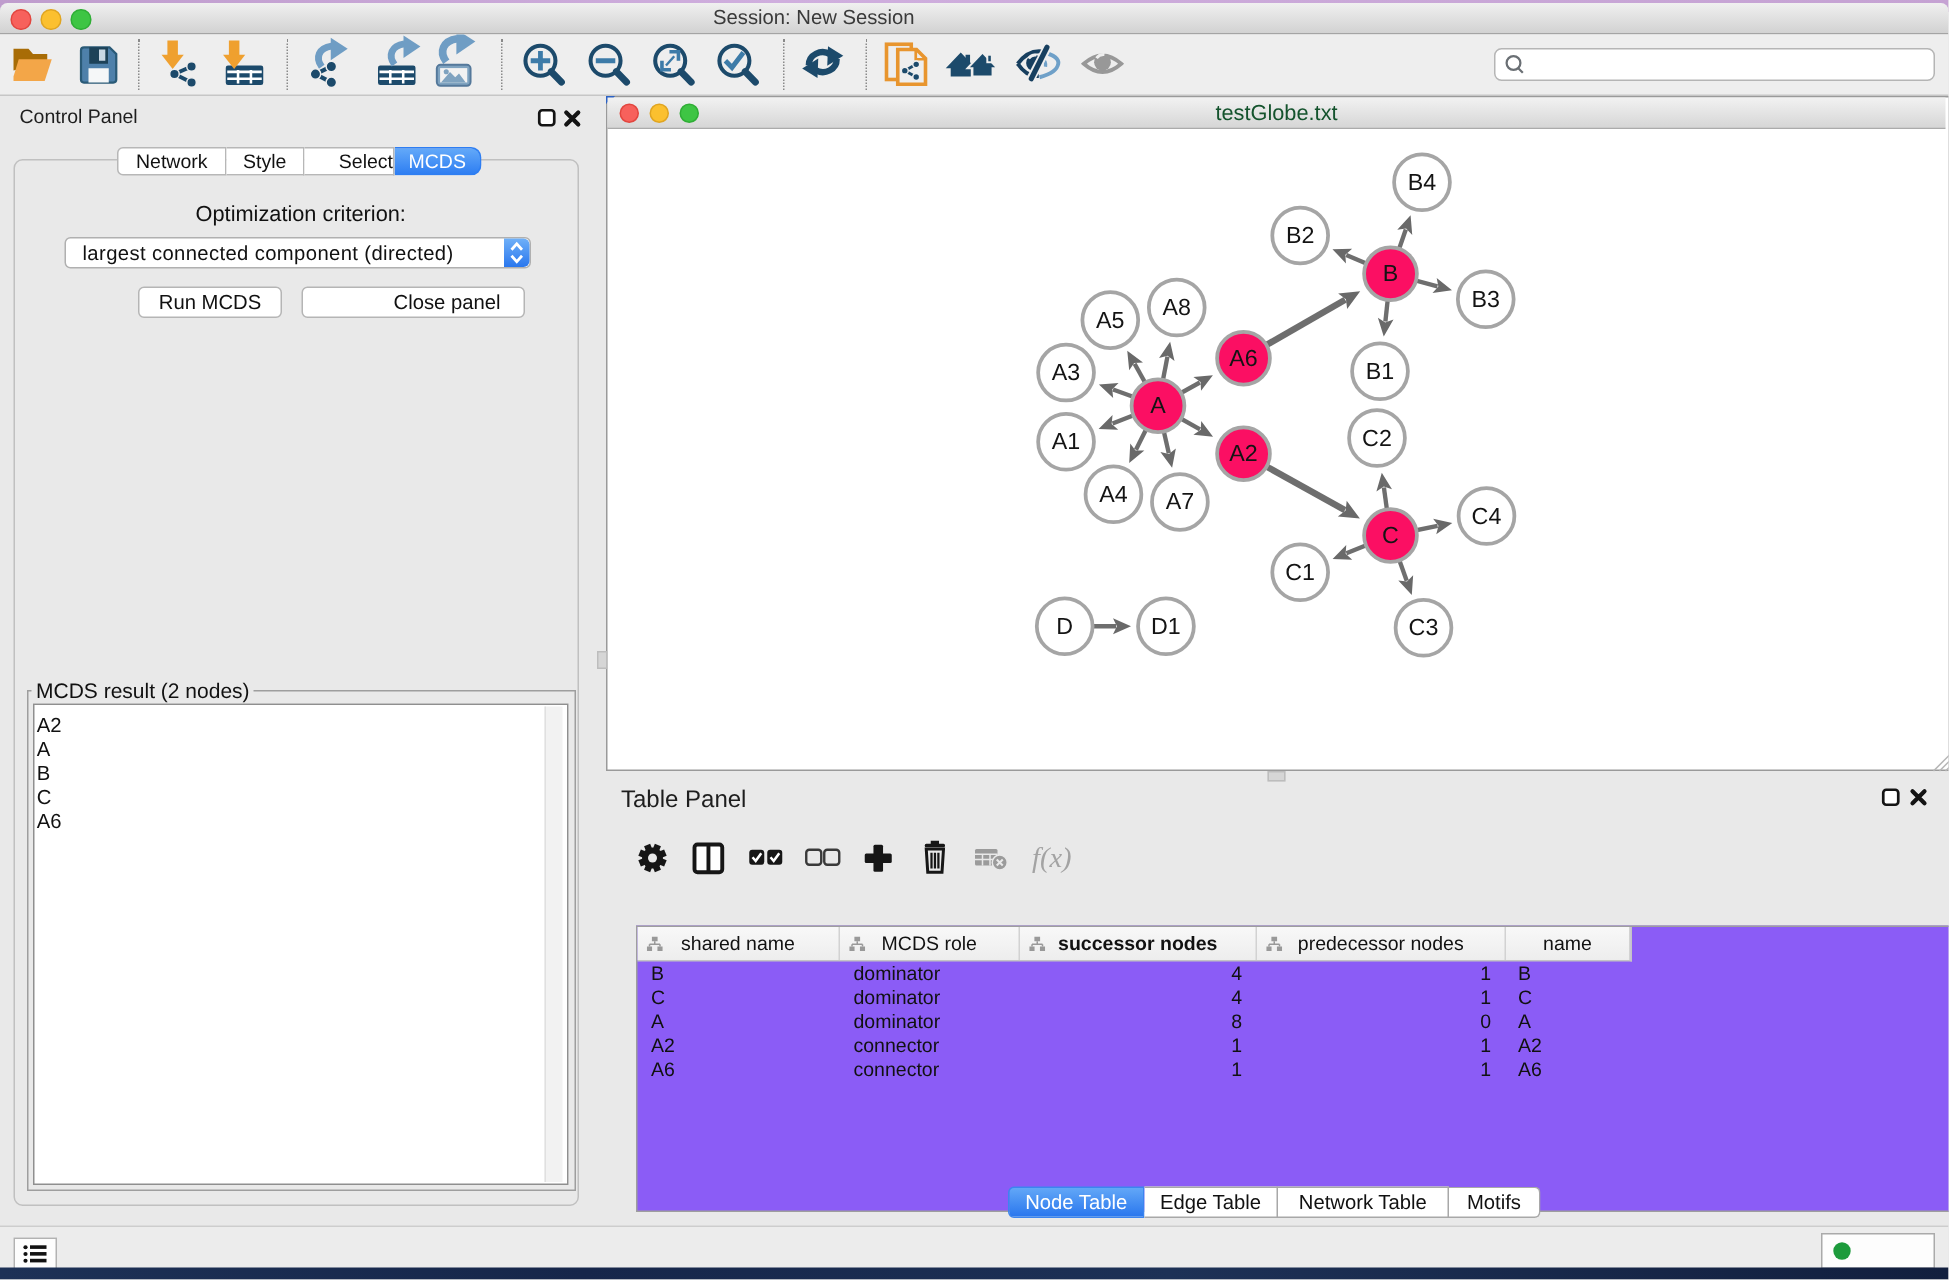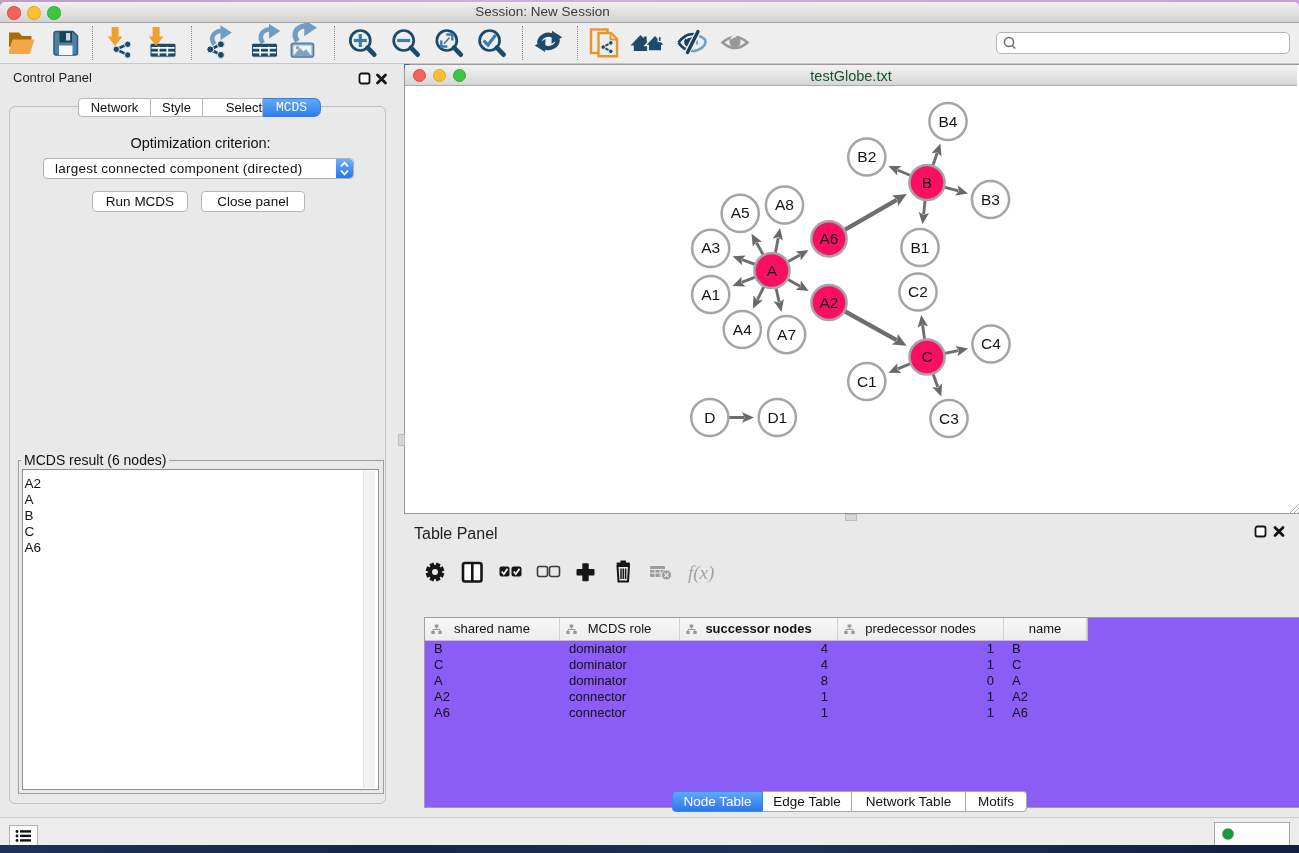--- a/index.html
+++ b/index.html
@@ -179,34 +179,34 @@
   <div class="abs" id="cp-title">Control Panel</div>
   <svg class="abs" style="left:357px;top:8px;" width="34" height="14" viewBox="0 0 34 14">
 <rect x="2.5" y="1.5" width="10" height="10" rx="2" fill="#fff" stroke="#141414" stroke-width="1.8"></rect>
 <path d="M20.5,3 L28.5,11 M28.5,3 L20.5,11" stroke="#141414" stroke-width="2.8" stroke-linecap="round"></path>
 </svg>
   <div class="abs" id="cp-box"></div>
   <div class="tabrow" style="left:78px;top:34px;">
     <div class="tab first" style="width:71px;">Network</div>
     <div class="tab" style="width:51px;">Style</div>
     <div class="tab" style="width:59px;text-align:right;">Select</div>
-    <div class="tab sel last" style="width:57px;font-family:Liberation Mono, monospace;">MCDS</div>
+    <div class="tab sel last" style="width:57px;">MCDS</div>
   </div>
   <div class="abs" id="opt-label">Optimization criterion:</div>
   <div class="abs" id="combo">
     <div class="txt">largest connected component (directed)</div>
     <div class="step"><svg width="17" height="19" viewBox="0 0 17 19">
           <path d="M5,7.5 L8.5,3.5 L12,7.5" fill="none" stroke="#fff" stroke-width="1.8"></path>
           <path d="M5,11.5 L8.5,15.5 L12,11.5" fill="none" stroke="#fff" stroke-width="1.8"></path>
         </svg></div>
   </div>
   <div class="btn" style="left:92px;top:127px;width:94px;">Run MCDS</div>
-  <div class="btn" style="left:201px;top:127px;width:102px;">Close panel</div>
+  <div class="btn" style="left:201px;top:127px;width:102px;padding-left:45px;">Close panel</div>
   <div class="abs" id="mcds-group"></div>
-  <div class="abs" id="mcds-label">MCDS result (6 nodes)</div>
+  <div class="abs" id="mcds-label">MCDS result (2 nodes)</div>
   <div class="abs" id="mcds-list">
     <div class="item" style="top:6px;">A2</div>
     <div class="item" style="top:22px;">A</div>
     <div class="item" style="top:38px;">B</div>
     <div class="item" style="top:54px;">C</div>
     <div class="item" style="top:70px;">A6</div>
     <div id="mcds-scroll"></div>
   </div>
 </div>
 

